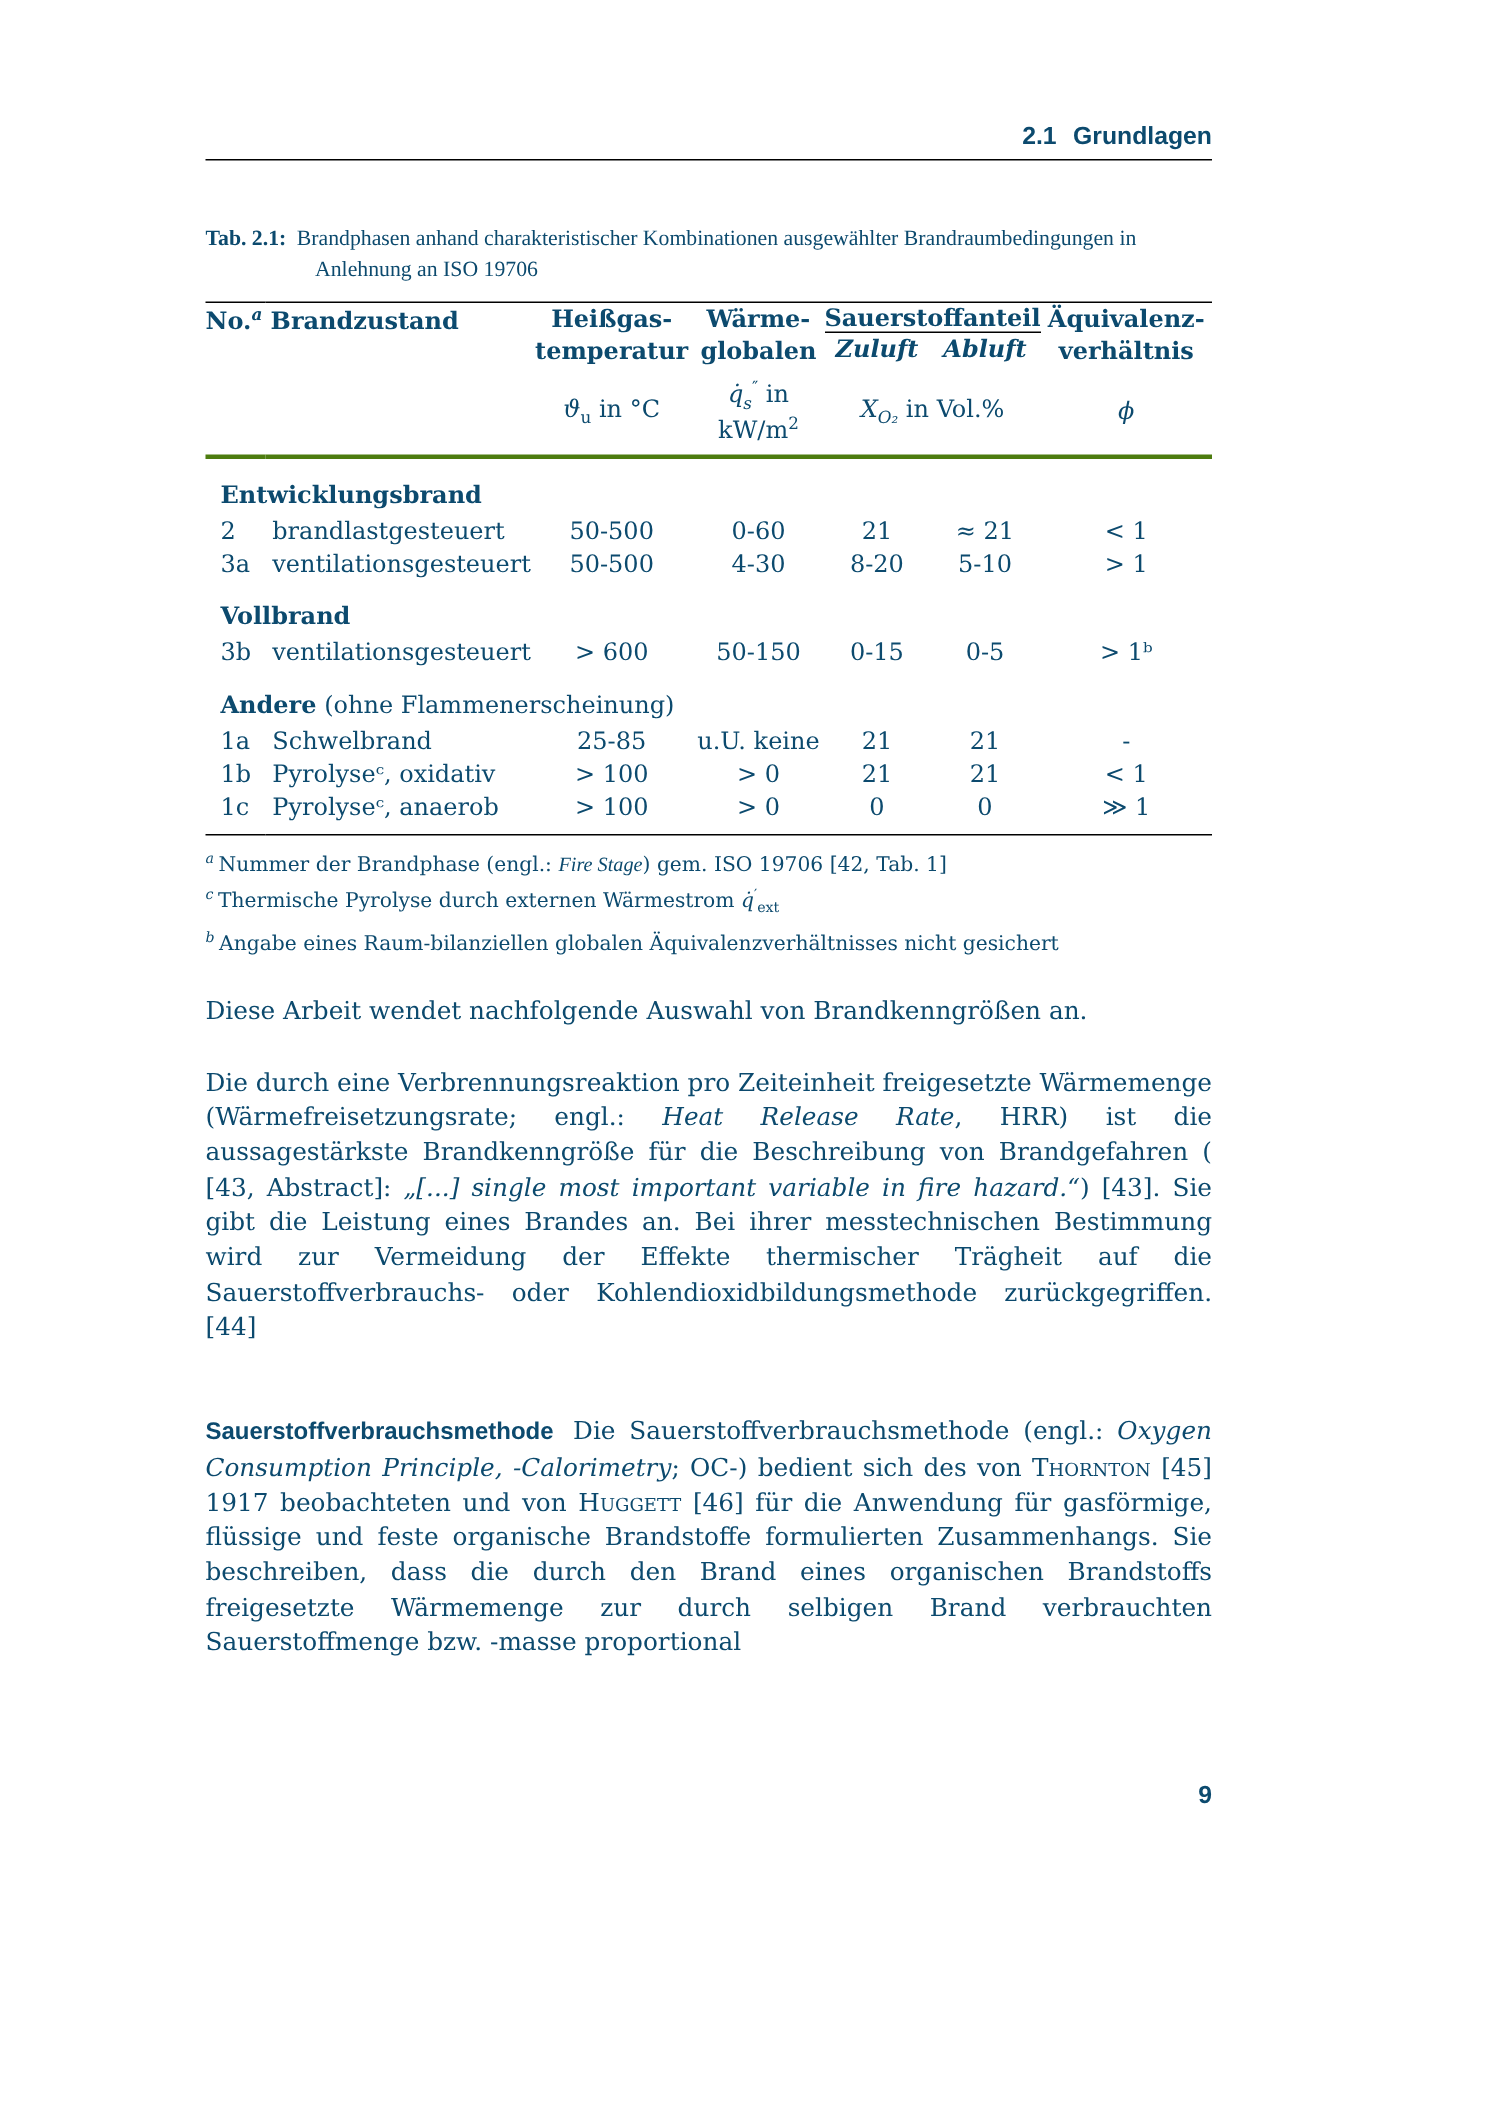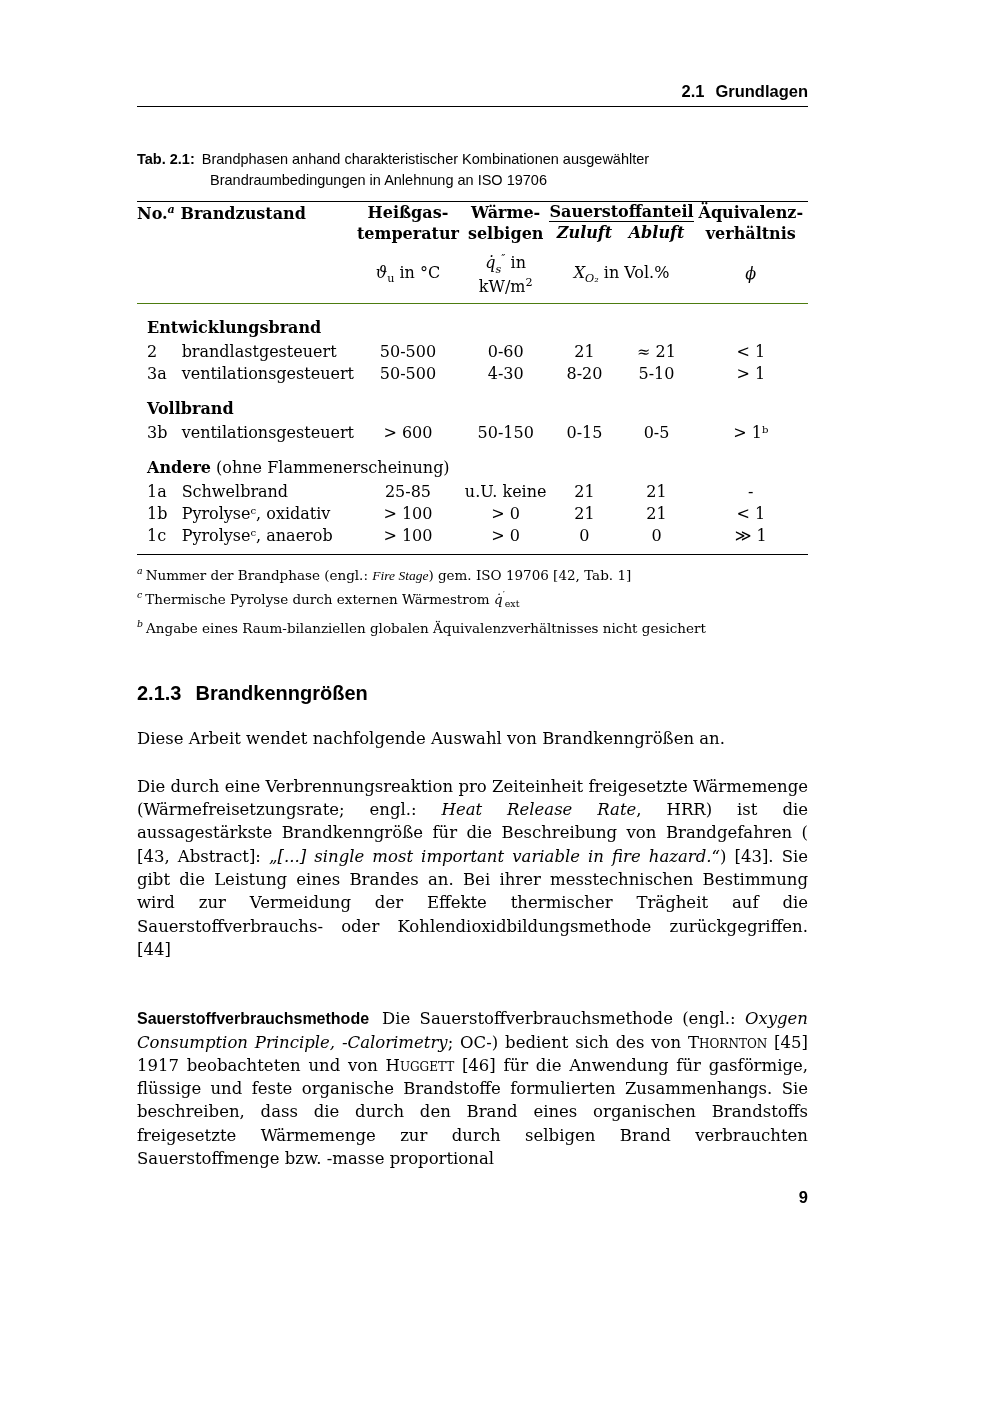--- a/index.html
+++ b/index.html
@@ -1,42 +1,42 @@
 <!DOCTYPE html>
 <html><head>
 <meta charset="utf-8">
 <style>
   html,body { margin:0; padding:0; background:#ffffff; }
   .sheet {
     position:relative; width:1000px; height:1414px; background:#ffffff;
-    font-family:"DejaVu Serif", serif; color:#000000; overflow:hidden;
+    font-family:"DejaVu Serif", serif; color:#0c4a6e; overflow:hidden;
   }
   .content { position:absolute; left:137px; top:0; width:671px; }
 
   
   .running-head {
     padding-top:82px; padding-bottom:5px; text-align:right;
     font-family:"Liberation Sans", sans-serif; font-weight:bold; font-size:16.5px;
     border-bottom:1.8px solid #000;
   }
   .rh-number { margin-right:11px; }
 
   
   .caption {
-    margin-top:42px; font-family:Liberation Sans, sans-serif;
+    margin-top:42px; font-family:Liberation Serif, serif;
     font-size:14.5px; line-height:21px; padding-left:73px; text-indent:-73px;
   }
   .caption .lbl { font-weight:bold; margin-right:7px; }
 
   
   table.data {
     width:100%; border-collapse:collapse; margin-top:10px; font-size:16px;
     border-top:1.8px solid #000; border-bottom:1.8px solid #000;
   }
-  table.data thead { border-bottom:1px solid #4d7c0f; }
+  table.data thead { border-bottom:3px solid #4d7c0f; }
   table.data th { font-weight:bold; padding:0; }
   .h-left { text-align:left; vertical-align:top; padding:7px 0 0 10px; }
   .h-c   { text-align:center; vertical-align:top; padding-top:7px; }
   .hline { display:block; line-height:21px; }
   .oxy   { border-bottom:1px solid #000; padding-bottom:3px; }
   .subh  { font-weight:normal; line-height:22px; text-align:center; padding-top:3px;font-style:italic; }
   .units td { text-align:center; padding:8px 0 7px 0; }
   tbody td { line-height:22px; text-align:center; vertical-align:top; padding:0; }
   tbody td.c1 { padding-left:10px; text-align:left; }
   tbody td.c2 { padding-left:5px; text-align:left; }
@@ -95,21 +95,21 @@
       </colgroup>
       <thead>
         <tr>
           <th colspan="2" rowspan="2" class="h-left"><span>No.</span><span style="font-style: italic; vertical-align: super; font-size: 70%;">a</span><span> Brandzustand</span></th>
           <th rowspan="2" class="h-c">
             <span class="hline">Heißgas-</span>
             <span class="hline">temperatur</span>
           </th>
           <th rowspan="2" class="h-c">
             <span class="hline">Wärme-</span>
-            <span class="hline">selbigen</span>
+            <span class="hline">globalen</span>
           </th>
           <th colspan="2" class="h-c oxy">Sauerstoffanteil</th>
           <th rowspan="2" class="h-c">
             <span class="hline">Äquivalenz-</span>
             <span class="hline">verhältnis</span>
           </th>
         </tr>
         <tr>
           <th class="subh">Zuluft</th>
           <th class="subh">Abluft</th>
@@ -188,23 +188,20 @@
           </tr>
         </tbody>
     </table>
 
     <div class="footnotes">
         <div class="fn"><sup>a</sup><span>Nummer der Brandphase (engl.: </span><span style="font-style: italic; font-family: Liberation Serif, serif;">Fire Stage</span><span>) gem. ISO 19706 [42, Tab. 1]</span></div>
         <div class="fn"><sup>c</sup><span>Thermische Pyrolyse durch externen Wärmestrom </span><span style="font-style: italic;">q̇</span><span style="vertical-align: super; font-size: 70%;">′</span><span style="vertical-align: sub; font-size: 70%;">ext</span></div>
         <div class="fn"><sup>b</sup><span>Angabe eines Raum-bilanziellen globalen Äquivalenzverhältnisses nicht gesichert</span></div>
       </div>
 
-    <div class="sec-heading h-213">
-      <span class="sec-num">2.1.3</span><span>Brandkenngrößen</span>
-    </div>
 
     <p class="para para-intro">Diese Arbeit wendet nachfolgende Auswahl von Brandkenngrößen an.</p>
 
 
     <p class="para para-hrr"><span>Die durch eine Verbrennungsreaktion pro Zeiteinheit freigesetzte Wärmemenge (Wärmefreisetzungsrate; engl.: </span><span style="font-style: italic;">Heat Release Rate</span><span>, HRR) ist die aussagestärkste Brandkenngröße für die Beschreibung von Brandgefahren ( [43, Abstract]: </span><span style="font-style: italic;">„[...] single most important variable in fire hazard.“</span><span>) [43]. Sie gibt die Leistung eines Brandes an. Bei ihrer messtechnischen Bestimmung wird zur Vermeidung der Effekte thermischer Trägheit auf die Sauerstoffverbrauchs- oder Kohlendioxidbildungsmethode zurückgegriffen. [44]</span></p>
 
     <p class="para para-oc"><span class="lead-bold">Sauerstoffverbrauchsmethode</span><span><span>Die Sauerstoffverbrauchsmethode (engl.: </span><span style="font-style: italic;">Oxygen Consumption Principle, -Calorimetry</span><span>; OC-) bedient sich des von </span><span style="font-variant: small-caps;">Thornton</span><span> [45] 1917 beobachteten und von </span><span style="font-variant: small-caps;">Huggett</span><span> [46] für die Anwendung für gasförmige, flüssige und feste organische Brandstoffe formulierten Zusammenhangs. Sie beschreiben, dass die durch den Brand eines organischen Brandstoffs freigesetzte Wärmemenge zur durch selbigen Brand verbrauchten Sauerstoffmenge bzw. -masse proportional</span></span></p>
 
   </div>
 

